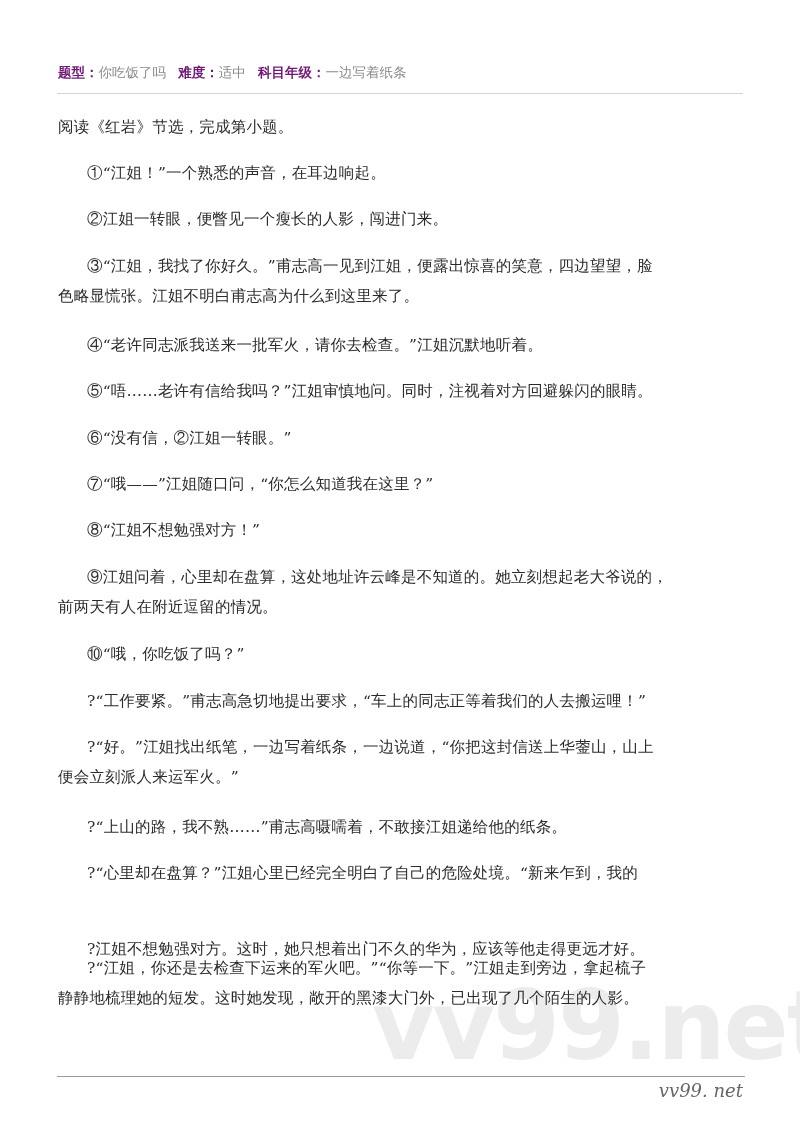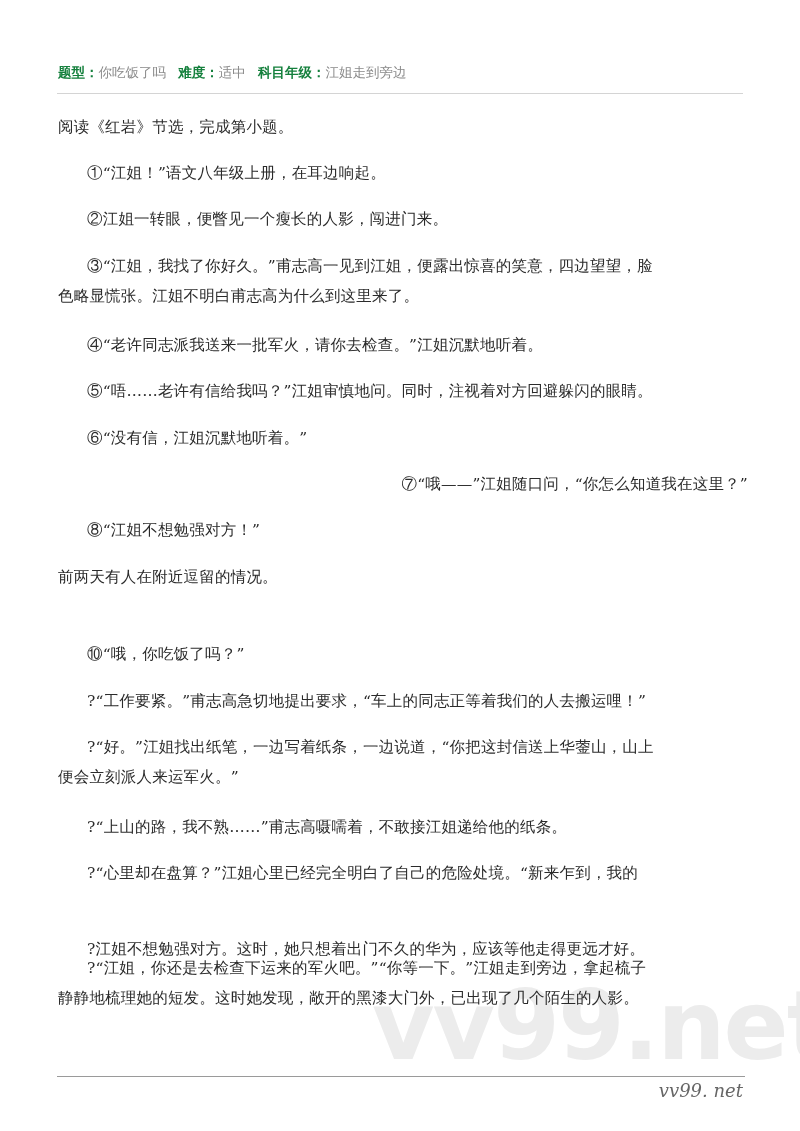--- a/index.html
+++ b/index.html
@@ -19,21 +19,21 @@
       position: absolute;
       left: 58px;
       top: 62px;
       font-size: 13.5px;
       line-height: 20px;
       white-space: nowrap;
       font-family: "DejaVu Sans", "Liberation Sans", sans-serif;
     }
     .header .lbl {
       font-weight: bold;
-      color: #15803d;
+      color: #701a75;
     }
     .header .val {
       color: #8a8a8a;
       margin-right: 8px;
     }
     .rule-top {
       position: absolute;
       left: 57px;
       width: 686px;
       top: 93px;
@@ -94,58 +94,59 @@
       font-size: 18px;
       color: #666666;
     }
   </style>
 </head>
 <body>
 
 <div class="header">
   <span class="lbl">题型：</span><span class="val">你吃饭了吗</span>
   <span class="lbl">难度：</span><span class="val">适中</span>
-  <span class="lbl">科目年级：</span><span class="val">江姐走到旁边</span>
+  <span class="lbl">科目年级：</span><span class="val">一边写着纸条</span>
 </div>
 
 <div class="rule-top"></div>
 
 <div class="watermark">vv99.net</div>
 
 <div class="content">
   <div class="para" style="top:0px;">
     <span class="ln">阅读《红岩》节选，完成第小题。</span>
   </div>
 
   <div class="para" style="top:46px;">
-    <span class="ln indent">①“江姐！”语文八年级上册，在耳边响起。</span>
+    <span class="ln indent">①“江姐！”一个熟悉的声音，在耳边响起。</span>
   </div>
   <div class="para" style="top:92px;">
     <span class="ln indent">②江姐一转眼，便瞥见一个瘦长的人影，闯进门来。</span>
   </div>
   <div class="para" style="top:139px;">
     <span class="ln indent">③“江姐，我找了你好久。”甫志高一见到江姐，便露出惊喜的笑意，四边望望，脸</span>
     <span class="ln">色略显慌张。江姐不明白甫志高为什么到这里来了。</span>
   </div>
   <div class="para" style="top:218px;">
     <span class="ln indent">④“老许同志派我送来一批军火，请你去检查。”江姐沉默地听着。</span>
   </div>
   <div class="para" style="top:264px;">
     <span class="ln indent">⑤“唔……老许有信给我吗？”江姐审慎地问。同时，注视着对方回避躲闪的眼睛。</span>
   </div>
   <div class="para" style="top:311px;">
-    <span class="ln indent">⑥“没有信，江姐沉默地听着。”</span>
+    <span class="ln indent">⑥“没有信，②江姐一转眼。”</span>
   </div>
-  <div class="para" style="top:357px;text-align:right;">
+  <div class="para" style="top:357px;">
     <span class="ln indent">⑦“哦——”江姐随口问，“你怎么知道我在这里？”</span>
   </div>
   <div class="para" style="top:403px;">
     <span class="ln indent">⑧“江姐不想勉强对方！”</span>
   </div>
   <div class="para" style="top:450px;">
+    <span class="ln indent">⑨江姐问着，心里却在盘算，这处地址许云峰是不知道的。她立刻想起老大爷说的，</span>
     <span class="ln">前两天有人在附近逗留的情况。</span>
   </div>
   <div class="para" style="top:527px;">
     <span class="ln indent">⑩“哦，你吃饭了吗？”</span>
   </div>
   <div class="para" style="top:574px;">
     <span class="ln indent">?“工作要紧。”甫志高急切地提出要求，“车上的同志正等着我们的人去搬运哩！”</span>
   </div>
   <div class="para" style="top:620px;">
     <span class="ln indent">?“好。”江姐找出纸笔，一边写着纸条，一边说道，“你把这封信送上华蓥山，山上</span>

